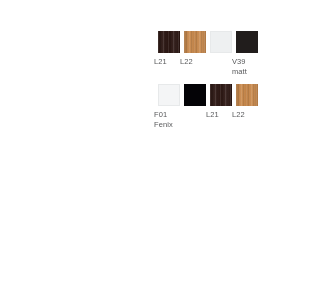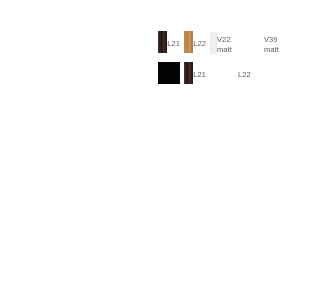--- a/index.html
+++ b/index.html
@@ -27,26 +27,25 @@
     display: flex;
     flex-direction: row;
     align-items: flex-start;
     margin-bottom: 8px;
   }
 
   .swatch-cell {
     width: 22px;
     margin-right: 4px;
     display: flex;
-    flex-direction: row;
-    align-items: center;
+    flex-direction: column;
+    align-items: flex-end;
   }
   .swatch-cell:last-child {
     margin-right: 0;
-    gap: 28px;
   }
 
   .swatch-chip {
     width: 22px;
     height: 22px;
     box-sizing: border-box;
     position: relative;
     overflow: hidden;
     background-repeat: no-repeat;
   }
@@ -108,28 +107,31 @@
       <div class="swatch-cell">
         <div class="swatch-chip grain" style="background: rgb(42, 21, 17);"></div>
         <div class="swatch-label">L21</div>
       </div>
       <div class="swatch-cell">
         <div class="swatch-chip grain" style="background: rgb(201, 137, 76);"></div>
         <div class="swatch-label">L22</div>
       </div>
       <div class="swatch-cell">
         <div class="swatch-chip light" style="background: rgb(238, 240, 241);"></div>
-        <div class="swatch-label">V22 matt</div>
       </div>
       <div class="swatch-cell">
         <div class="swatch-chip" style="background: rgb(33, 29, 28);"></div>
         <div class="swatch-label">V39 matt</div>
       </div>
     </div>
     <div class="swatch-row">
+      <div class="swatch-cell">
+        <div class="swatch-chip light" style="background: rgb(244, 245, 246);"></div>
+        <div class="swatch-label">F01 Fenix</div>
+      </div>
       <div class="swatch-cell">
         <div class="swatch-chip" style="background: rgb(4, 3, 6);"></div>
       </div>
       <div class="swatch-cell">
         <div class="swatch-chip grain" style="background: rgb(44, 22, 18);"></div>
         <div class="swatch-label">L21</div>
       </div>
       <div class="swatch-cell">
         <div class="swatch-chip grain" style="background: rgb(201, 136, 74);"></div>
         <div class="swatch-label">L22</div>

